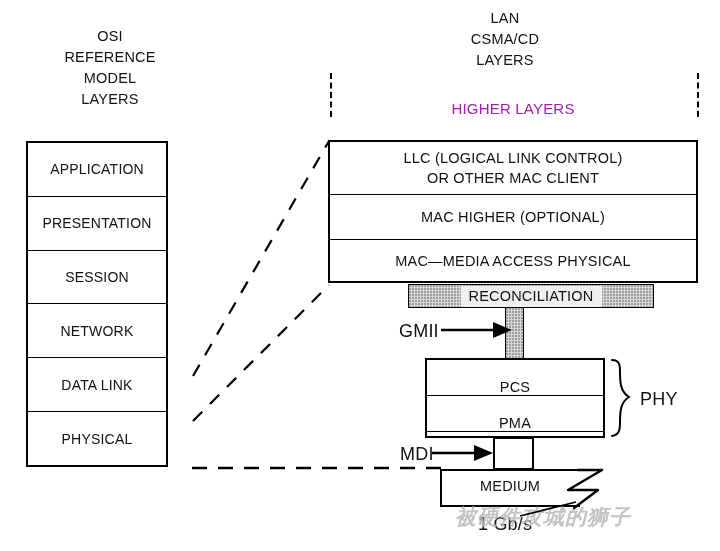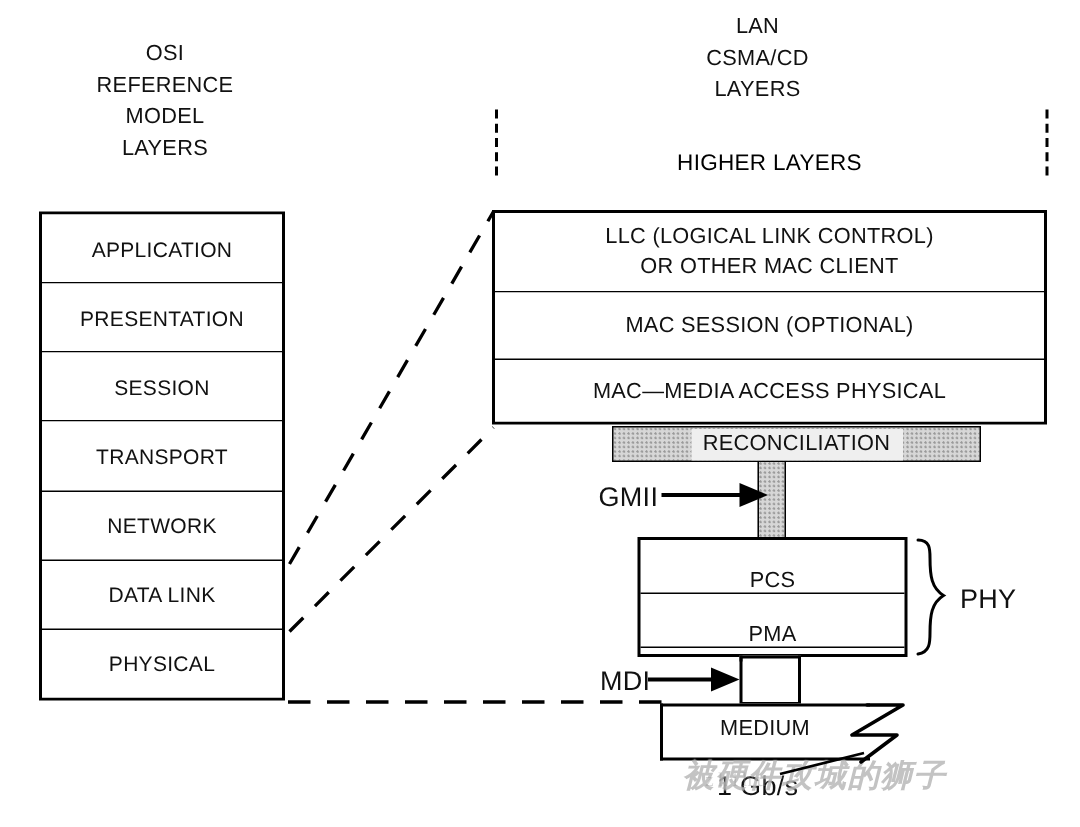--- a/index.html
+++ b/index.html
@@ -30,21 +30,21 @@
     line-height: 21px;
     letter-spacing: 0.2px;
     white-space: pre-line;
     color: #111;
   }
 
   
   .osi-stack {
     left: 26px;
     top: 141px;
-    width: 164px;
+    width: 142px;
     height: 326px;
     border: 2.4px solid #000;
     background: #fff;
     display: flex;
     flex-direction: column;
   }
   .osi-layer {
     flex: 1 1 0;
     display: flex;
     align-items: center;
@@ -87,21 +87,21 @@
   .lan-box.mac        { flex: 1 1 auto; }
 
   
   .higher-layers {
     left: 328px;
     top: 100px;
     width: 370px;
     text-align: center;
     font-size: 15px;
     letter-spacing: 0.2px;
-    color: #000000;
+    color: #a21caf;
   }
 
   
   .vdash {
     width: 0;
     border-left: 2.4px dashed #000;
     height: 44px;
   }
 
   
@@ -256,30 +256,29 @@
 
   <div class="abs higher-layers">HIGHER LAYERS</div>
 
   <div class="abs vdash" style="left:330px; top:73px;"></div>
   <div class="abs vdash" style="left:697px; top:73px;"></div>
 
   <div class="abs osi-stack">
     <div class="osi-layer">APPLICATION</div>
     <div class="osi-layer">PRESENTATION</div>
     <div class="osi-layer">SESSION</div>
-    <div class="osi-layer">TRANSPORT</div>
     <div class="osi-layer">NETWORK</div>
     <div class="osi-layer">DATA LINK</div>
     <div class="osi-layer">PHYSICAL</div>
   </div>
 
   <div class="abs lan-stack">
     <div class="lan-box llc">LLC (LOGICAL LINK CONTROL)
 OR OTHER MAC CLIENT</div>
-    <div class="lan-box maccontrol">MAC SESSION (OPTIONAL)</div>
+    <div class="lan-box maccontrol">MAC HIGHER (OPTIONAL)</div>
     <div class="lan-box mac">MAC—MEDIA ACCESS PHYSICAL</div>
   </div>
 
   <div class="abs reconciliation">
     <span class="recon-label">RECONCILIATION</span>
   </div>
 
   <div class="abs gmii-bar"></div>
 
   <div class="abs phy-stack">

